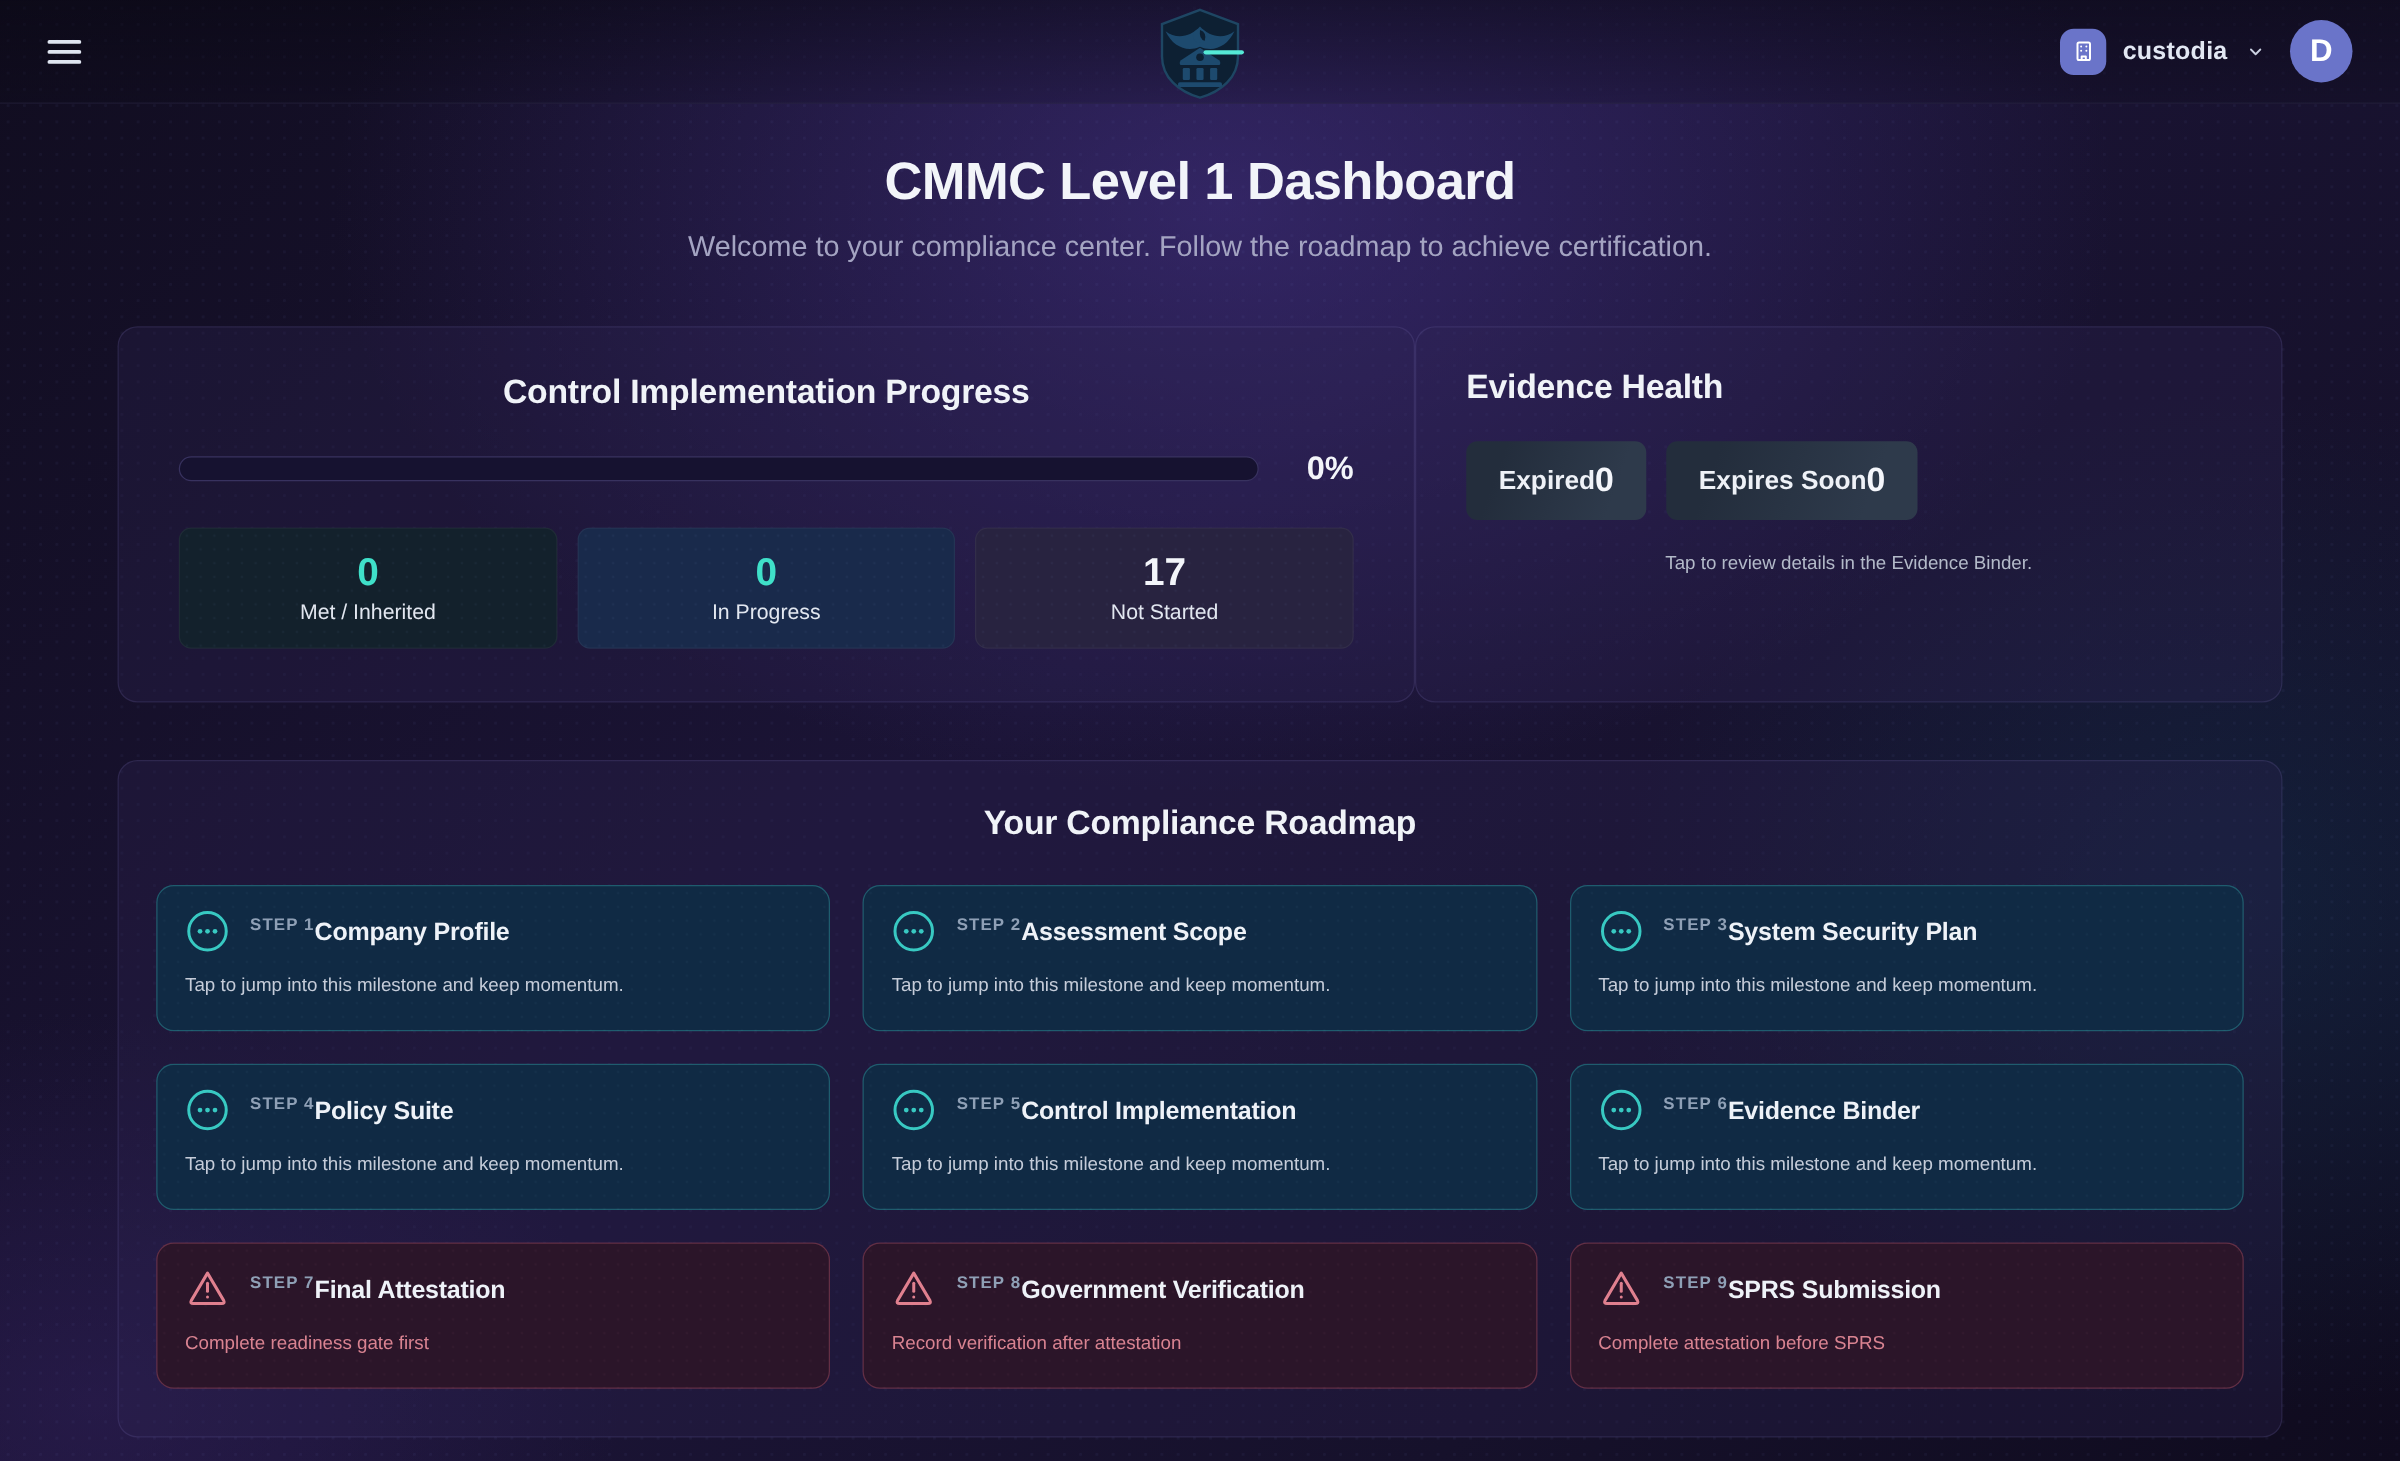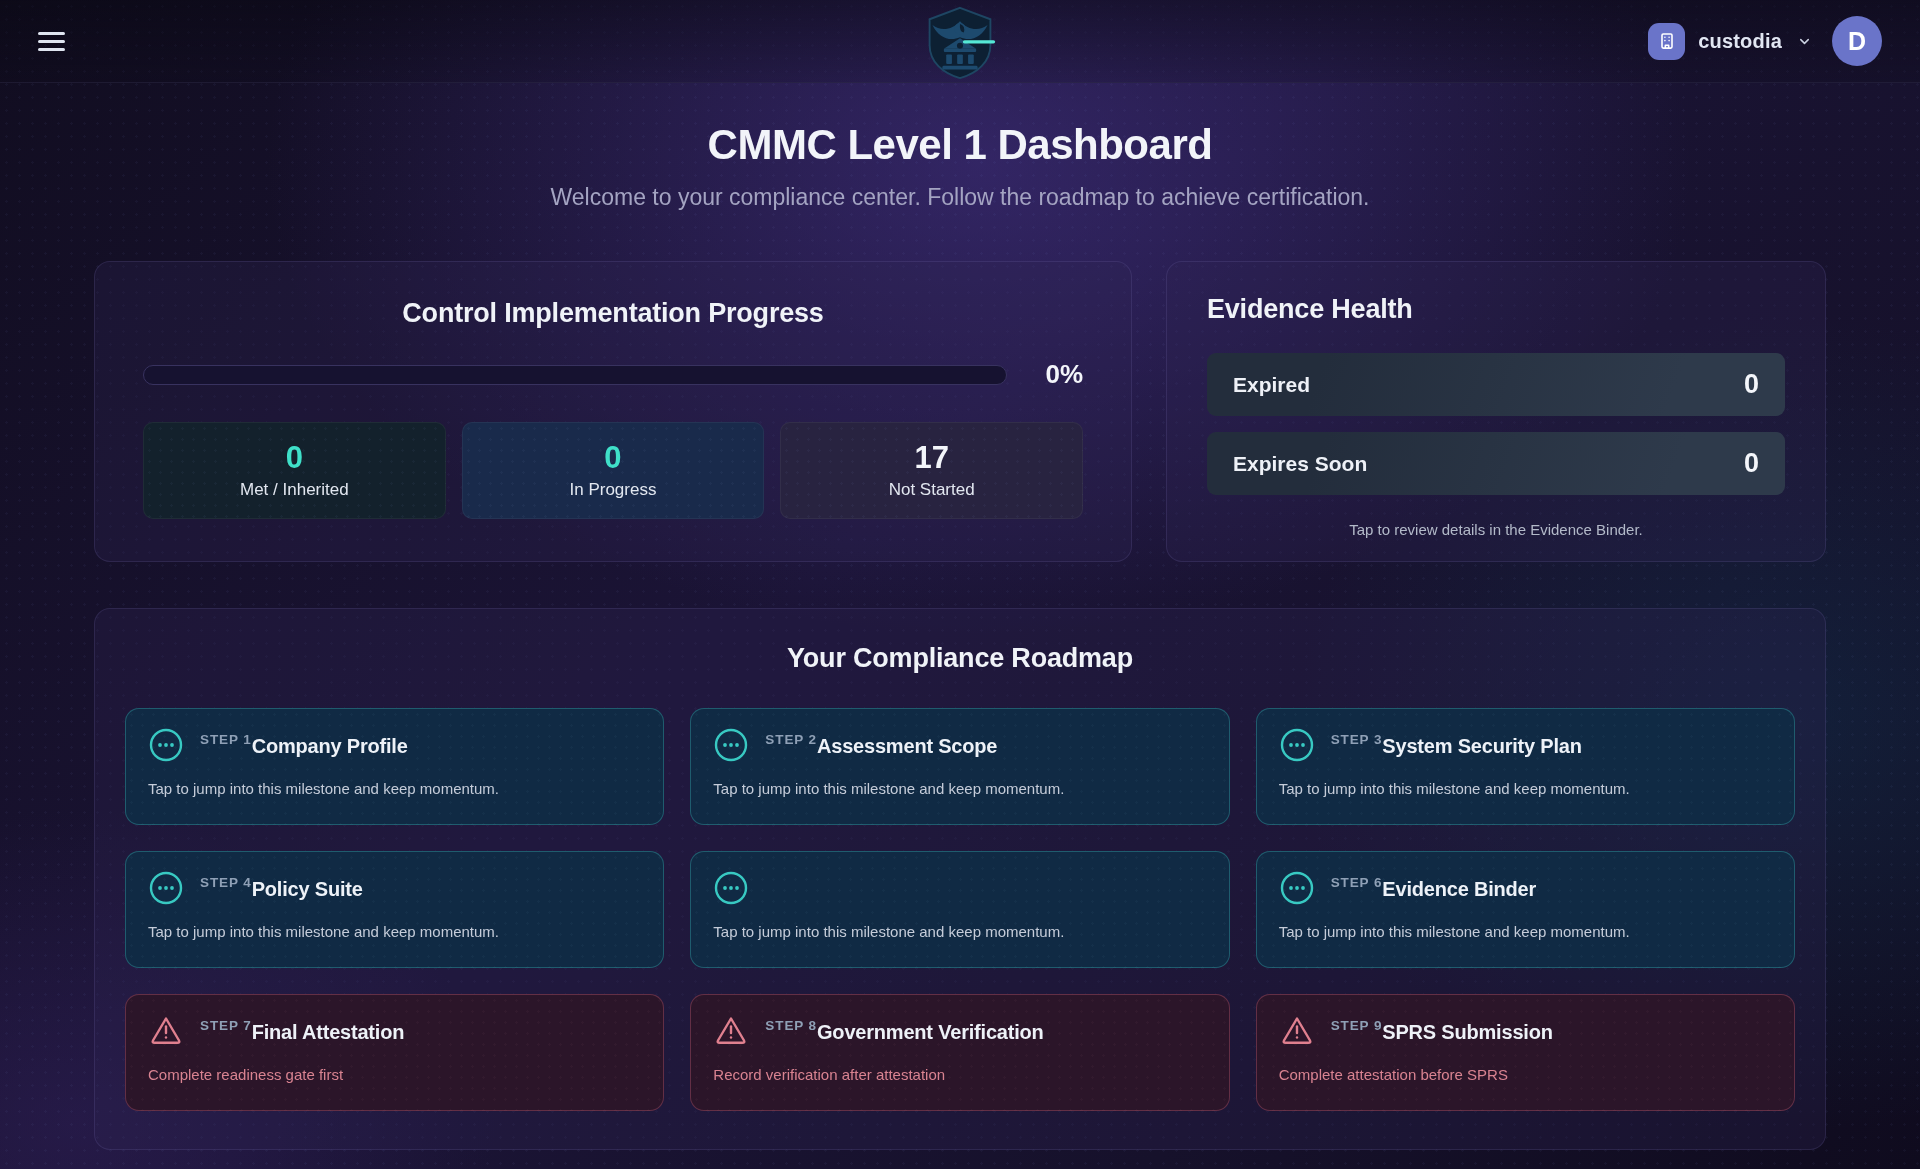--- a/index.html
+++ b/index.html
@@ -55,21 +55,21 @@
   .main { position: relative; z-index: 1; width: 1732px; margin: 0 auto; }
   .hero { text-align: center; padding-top: 38px; }
   .hero h1 { font-size: 42px; font-weight: 800; color: #f2f4f9; letter-spacing: -0.5px; }
   .hero p { margin-top: 15px; font-size: 23px; color: #a4a4c2; }
   
   .panel {
     background: rgba(46,36,84,0.30);
     border: 1px solid rgba(150,140,220,0.14);
     border-radius: 16px;
   }
-  .top-row { display: flex; gap: 34px; margin-top: 50px; }
+  .top-row { display: flex; margin-top: 50px; }
   .progress-card { width: 1038px; height: 301px; padding: 36px 48px; }
   .evidence-card { flex: 1; height: 301px; padding: 32px 40px; }
   .card-title { font-size: 27px; font-weight: 700; color: #f0f3f8; letter-spacing: -0.2px; }
   .progress-card .card-title { text-align: center; margin-bottom: 30px; }
   .bar-row { display: flex; align-items: center; gap: 24px; }
   .bar-track {
     flex: 1; height: 20px; border-radius: 999px;
     background: #161230; border: 1px solid #38325f;
     overflow: hidden;
   }
@@ -85,21 +85,21 @@
   }
   .stat-met { background-color: #13212c; }
   .stat-inprogress { background-color: #192a4b; }
   .stat-notstarted { background-color: #282340; }
   .stat-value { font-size: 31px; font-weight: 800; line-height: 1.1; }
   .stat-value.teal { color: #3fe0c9; }
   .stat-value.white { color: #f3f5fa; }
   .stat-label { margin-top: 5px; font-size: 17px; color: #e2e7f0; }
   
   .evidence-card .card-title { margin-bottom: 28px; }
-  .ev-rows { display: flex; flex-direction: column; gap: 16px; }
+  .ev-rows { display: flex; flex-direction: row; gap: 16px; }
   .ev-row {
     height: 63px; border-radius: 9px; cursor: pointer;
     background: linear-gradient(110deg, #232d3c 20%, #2e3a4b 80%);
     display: flex; align-items: center; justify-content: space-between;
     padding: 0 26px;
   }
   .ev-label { font-size: 21px; font-weight: 700; color: #eef1f7; }
   .ev-value { font-size: 27px; font-weight: 800; color: #f4f6fb; }
   .ev-hint { margin-top: 26px; text-align: center; font-size: 15px; color: #b3bac9; }
   
@@ -307,20 +307,24 @@
       <div class="step-card available">
         <div class="step-head">
           <span class="step-icon">
             <svg width="36" height="36" viewBox="0 0 36 36" fill="none">
               <circle cx="18" cy="18" r="15" stroke="#38c9c2" stroke-width="2.4"></circle>
               <circle cx="12" cy="18" r="1.9" fill="#38c9c2"></circle>
                 <circle cx="18" cy="18" r="1.9" fill="#38c9c2"></circle>
                 <circle cx="24" cy="18" r="1.9" fill="#38c9c2"></circle>
             </svg>
           </span>
+          <span class="step-texts">
+            <span class="step-eyebrow">STEP 5</span>
+            <span class="step-title">Control Implementation</span>
+          </span>
         </div>
         <div class="step-sub">Tap to jump into this milestone and keep momentum.</div>
       </div>
 
       <div class="step-card available">
         <div class="step-head">
           <span class="step-icon">
             <svg width="36" height="36" viewBox="0 0 36 36" fill="none">
               <circle cx="18" cy="18" r="15" stroke="#38c9c2" stroke-width="2.4"></circle>
               <circle cx="12" cy="18" r="1.9" fill="#38c9c2"></circle>

